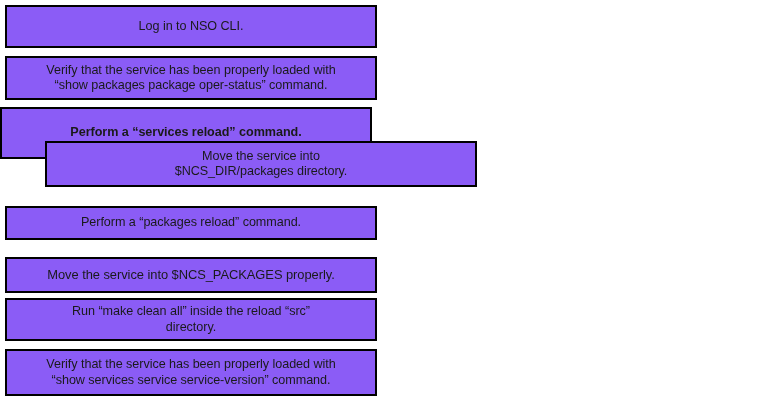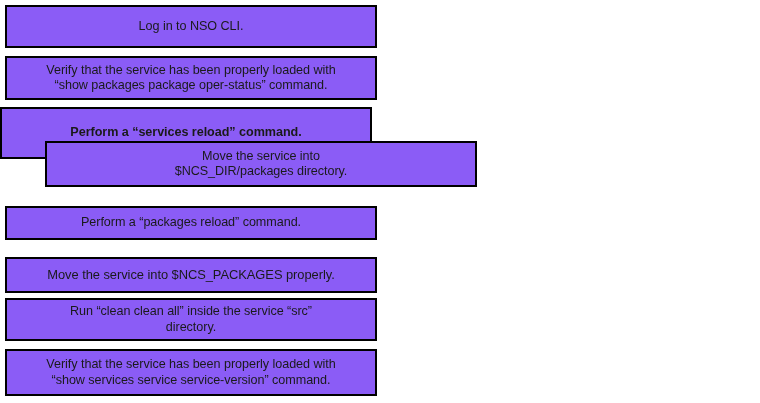--- a/index.html
+++ b/index.html
@@ -69,21 +69,21 @@
 
   <div class="column" id="source-column">
     <div class="item-box" id="step-box-1">Log in to NSO CLI.</div>
     <div class="item-box" id="step-box-2">Verify that the service has been properly loaded with
 “show packages package oper-status” command.</div>
     <div class="item-box" id="step-box-3">Perform a “services reload” command.</div>
     <div class="item-box" id="step-box-4">Move the service into
 $NCS_DIR/packages directory.</div>
     <div class="item-box" id="step-box-5">Perform a “packages reload” command.</div>
     <div class="item-box" id="step-box-6">Move the service into $NCS_PACKAGES properly.</div>
-    <div class="item-box" id="step-box-7">Run “clean clean all” inside the service “src”
+    <div class="item-box" id="step-box-7">Run “make clean all” inside the reload “src”
 directory.</div>
     <div class="item-box" id="step-box-8">Verify that the service has been properly loaded with
 “show services service service-version” command.</div>
   </div>
 
   <div class="column" id="target-column">
     
     
     
     

